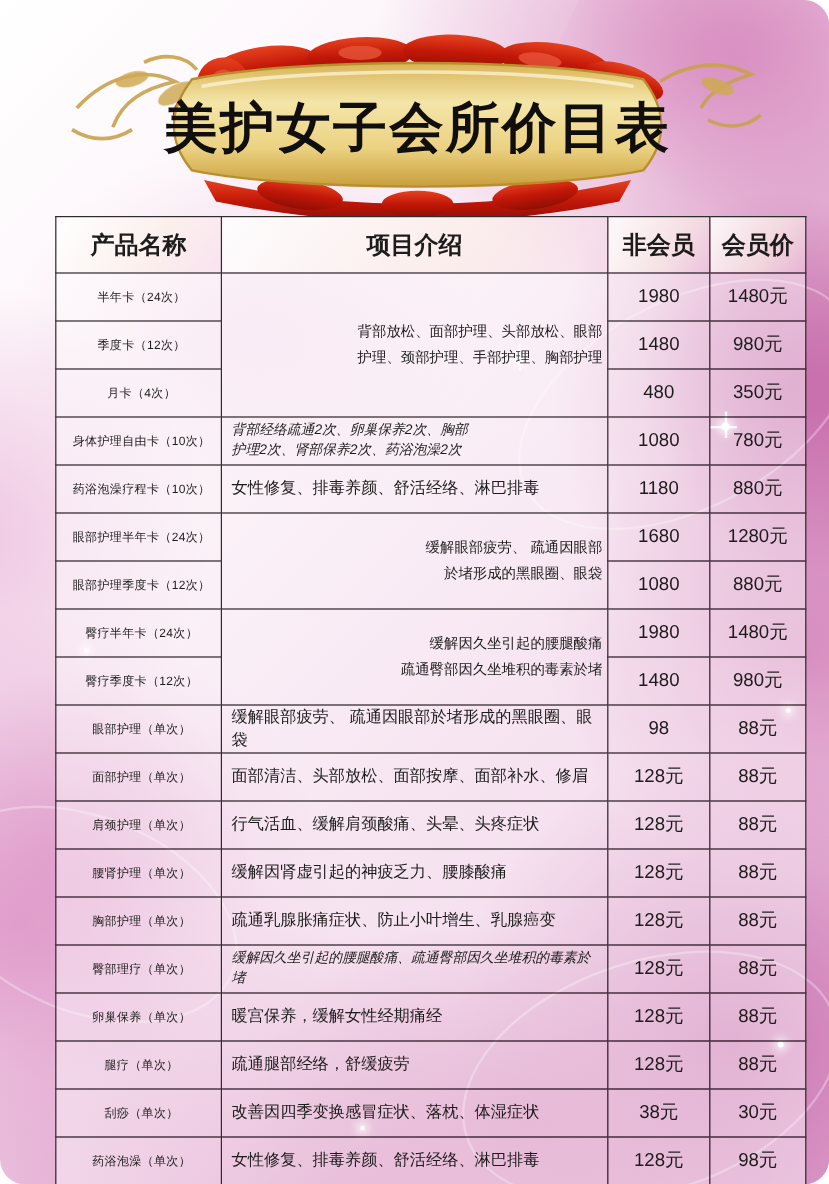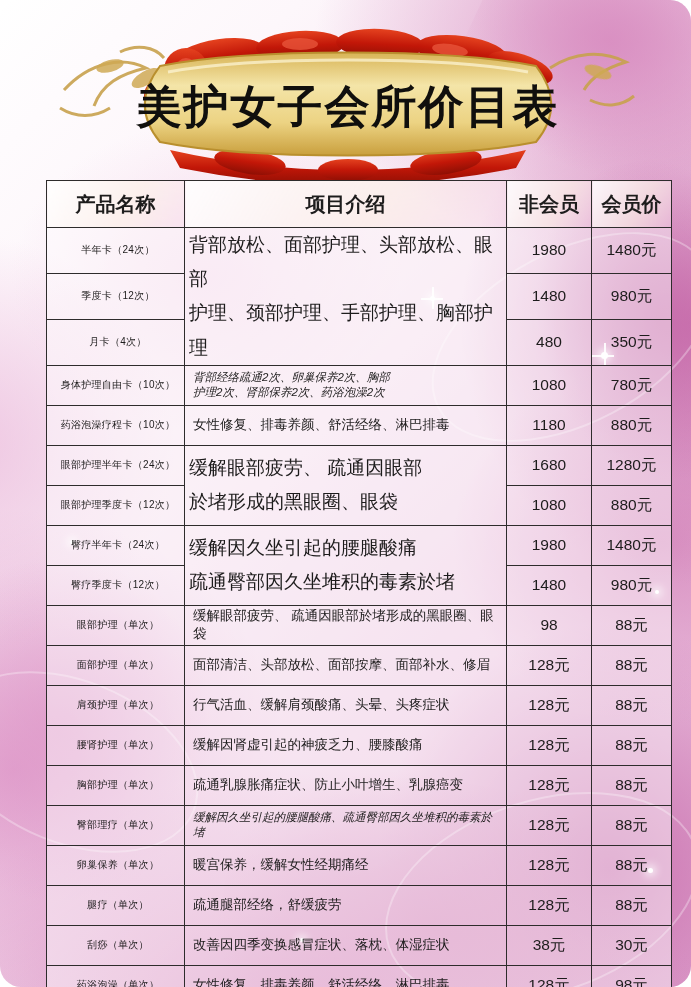--- a/index.html
+++ b/index.html
@@ -42,21 +42,21 @@
   }
   table.price th {
     height:44px; font-size:20px; font-weight:bold; text-align:center;
     background:linear-gradient(120deg, rgba(255,255,255,.88), rgba(252,240,232,.70) 60%, rgba(250,225,238,.45));
     margin-top:28px;
   }
   table.price td { height:37px; background:rgba(255,255,255,.46); }
   td.name  { font-size:10px; text-align:center; padding:0 4px 0 9px; letter-spacing:.3px; }
   td.desc  { font-size:13.5px; text-align:left; padding:0 4px 0 8px; white-space:pre-line; line-height:1.35; }
   td.desc.small  { font-size:11.5px;font-style:italic; }
-  td.desc.merged { text-align:left; padding:0 4px; font-size:19px; line-height:1.8; }
+  td.desc.merged { text-align:right; padding:0 4px; font-size:12px; line-height:1.8; }
   td.price { font-size:15.5px; text-align:center; background:rgba(255,255,255,.38); }
 
   .watermark {
     position:absolute; left:8px; top:959px; font-size:15px; letter-spacing:.5px;
     color:rgba(255,255,255,.95); text-shadow:0 1px 2px rgba(120,60,100,.45);
   }
 </style>
 </head>
 <body>
 

